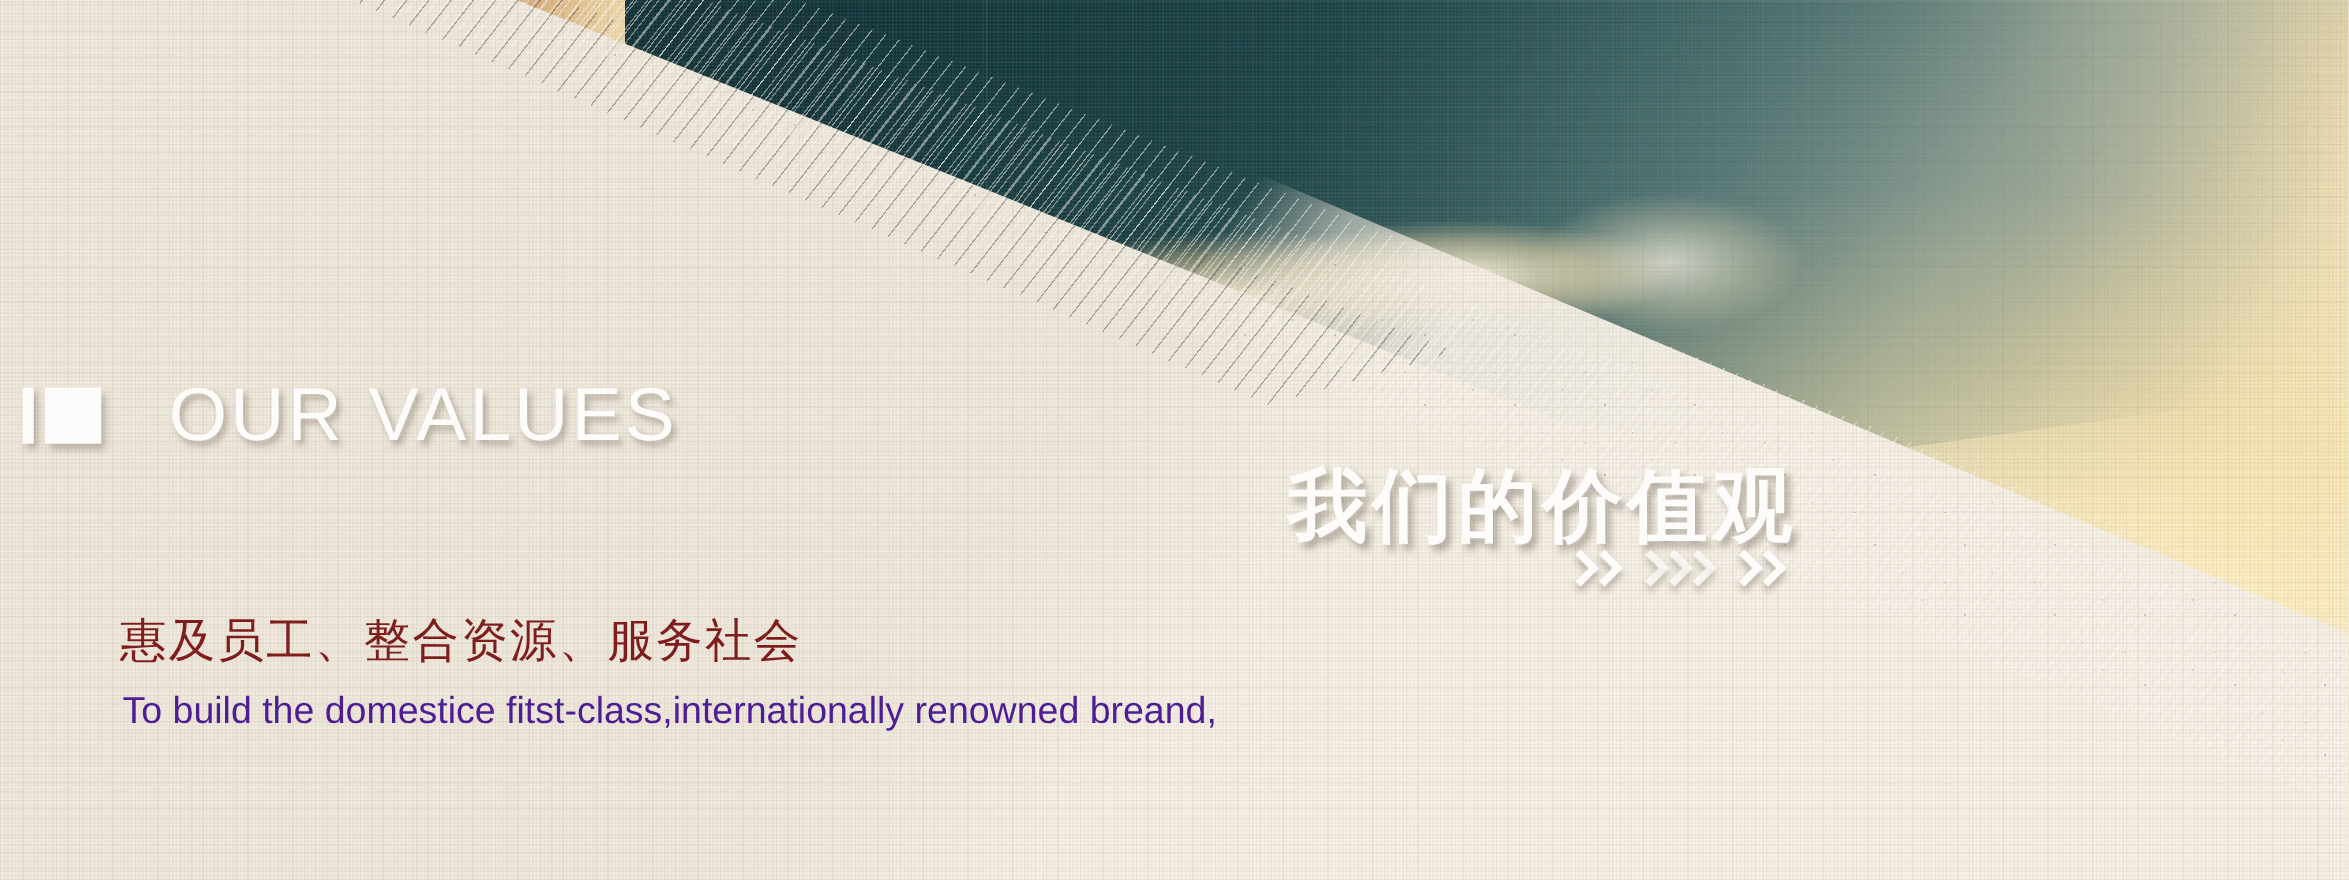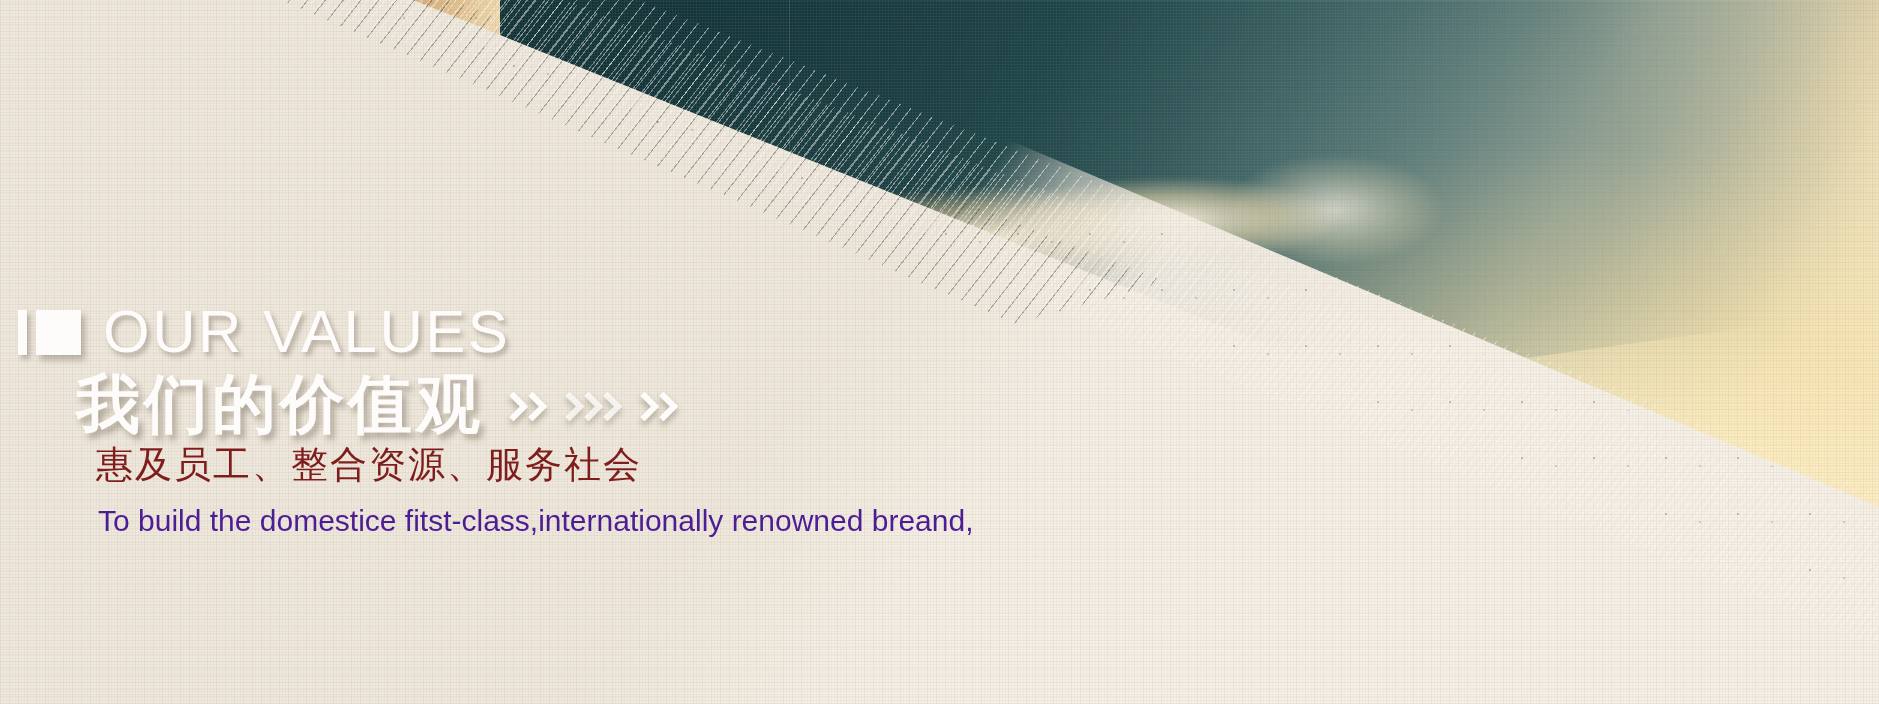--- a/index.html
+++ b/index.html
@@ -193,20 +193,21 @@
     left: 18px;
     top: 296px;
     width: 1420px;
     z-index: 40;
   }
 
   .line-values {
     display: flex;
     align-items: center;
     height: 72px;
+    gap: 32px;
   }
   .mark { display: flex; align-items: center; margin-right: 22px; }
   .mark .bar {
     width: 9px; height: 45px; background: #fdfcfa;
     box-shadow: 3px 4px 5px rgba(90,80,66,0.35);
     margin-right: 9px;
   }
   .mark .sq {
     width: 45px; height: 45px; background: #fdfcfa;
     box-shadow: 4px 5px 6px rgba(90,80,66,0.35);
@@ -219,20 +220,21 @@
     line-height: 1;
     text-shadow: 3px 4px 5px rgba(105,93,78,0.42);
     white-space: nowrap;
   }
 
   .line-cn {
     display: flex;
     align-items: flex-end;
     margin-top: 2px;
     margin-left: 58px;
+    flex-direction: column;
   }
   .cn-title {
     font-size: 64px;
     font-weight: 700;
     color: #fdfcfa;
     letter-spacing: 4px;
     line-height: 1.08;
     text-shadow: 4px 5px 6px rgba(100,88,74,0.45);
     white-space: nowrap;
   }

